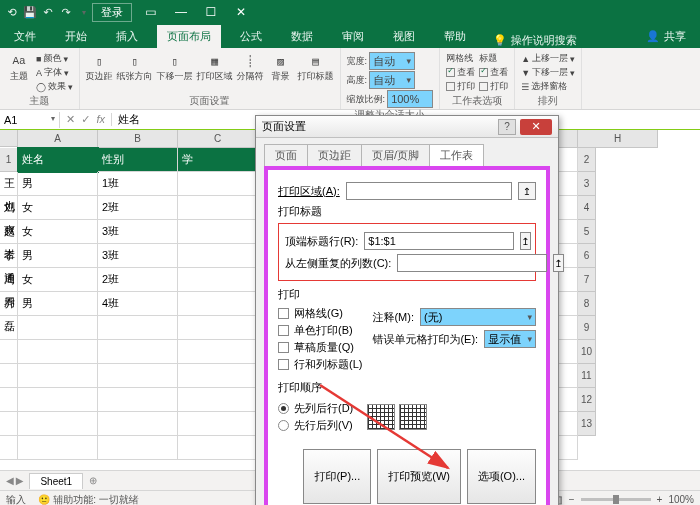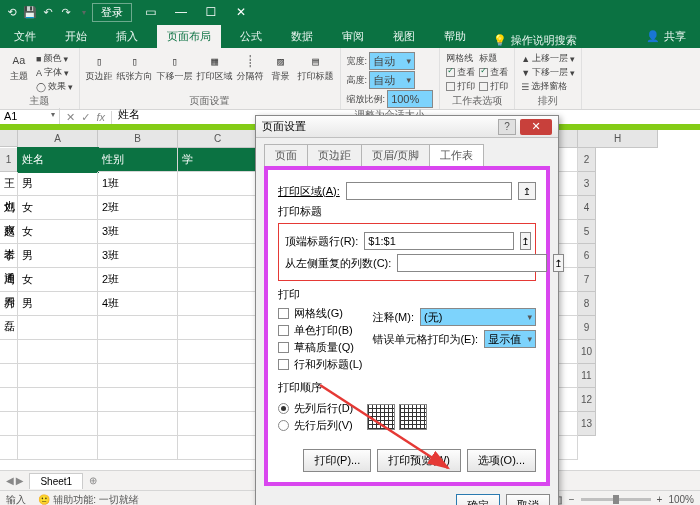--- a/index.html
+++ b/index.html
@@ -29,21 +29,21 @@
   .rgroup-label { text-align: center; font-size: 10px; color: #666; padding-bottom: 1px; }
   .rbtn { display: flex; flex-direction: column; align-items: center; gap: 1px; min-width: 26px; }
   .rbtn .ricon { width: 18px; height: 18px; display:flex; align-items:center; justify-content:center; font-size:11px;font-family:Liberation Mono, monospace; }
   .rbtn span { font-size: 9px; line-height: 10px; text-align: center; white-space: nowrap; }
   .rstack { display:flex; flex-direction:column; gap:1px; font-size:9px; }
   .rstack div { display:flex; align-items:center; gap:2px; white-space:nowrap; }
   .rcb { width:9px; height:9px; border:1px solid #888; display:inline-block; }
   .rcb.ck::after{content:"✓"; font-size:8px; position:relative; top:-2px; left:0; color:#0b7242;}
 
   
-  .namebar { height: 20px; border-bottom: 6px solid #84cc16; display: flex; align-items: flex-end; font-size: 11px; }
+  .namebar { height: 20px; border-bottom: 1px solid #84cc16; display: flex; align-items: center; font-size: 11px; }
   .namebox { width: 60px; border-right: 1px solid #d6d6d6; padding: 2px 4px; display:flex; justify-content:space-between; }
   .fxseg { padding: 0 6px; color: #888; border-right:1px solid #d6d6d6; display:flex; gap:6px; }
   .fxinput { flex: 1; padding: 2px 6px; }
 
   
   .sheet { position: relative; height: 340px; display:flex; }
   .rowhdr { width:18px; background:#e6e6e6; border-right:1px solid #c6c6c6; border-bottom:1px solid #c6c6c6; text-align:center; font-size:10px; color:#555; }
   .colhdr { background:#e6e6e6; border-right:1px solid #c6c6c6; border-bottom:1px solid #c6c6c6; text-align:center; font-size:10px; color:#555; line-height:17px; }
   .gridwrap { flex:1; overflow:hidden; }
   .cell { border-right:1px solid #d6d6d6; border-bottom:1px solid #d6d6d6; height:24px; line-height:23px; padding:0 4px; font-size:11px; }
@@ -79,21 +79,21 @@
   .rangebtn { width:18px; height:18px; border:1px solid #888; background:#f4f4f4; display:flex; align-items:center; justify-content:center; font-size:10px; }
   .redbox { border:1.5px solid #e53935; padding:4px 6px; margin:4px 0 6px; }
   .ck { display:flex; align-items:center; gap:5px; margin:2px 0; }
   .ckbox { width:11px; height:11px; border:1px solid #888; display:inline-block; }
   .radio { display:flex; align-items:center; gap:5px; margin:2px 0; }
   .rdot { width:11px; height:11px; border:1px solid #888; border-radius:50%; display:inline-flex; align-items:center; justify-content:center; }
   .rdot.sel::after{content:""; width:5px; height:5px; background:#333; border-radius:50%;}
   .ordericons { display:flex; gap:4px; }
   .ordericon { width:28px; height:26px; border:1px solid #888; background:repeating-linear-gradient(90deg,#333 0 1px, transparent 1px 4px), repeating-linear-gradient(0deg,#333 0 1px, transparent 1px 4px); }
   .dlg-btns { display:flex; justify-content:flex-end; gap:6px; padding:0 8px 8px; }
-  .dbtn { border:1px solid #888; background:linear-gradient(#fdfdfd,#e6e6e6); padding:3px 10px; font-size:11px; }
+  .dbtn { border:1px solid #888; background:linear-gradient(#fdfdfd,#e6e6e6); padding:19px 10px; font-size:11px; }
   .dbtn.primary { border:1.5px solid #2a7ab0; }
   .combo { height:18px; border:1px solid #888; background:#7dd3fc; display:flex; align-items:center; padding:0 3px; font-size:11px; }
   .combo .car { margin-left:auto; font-size:9px; color:#555; }
 
   
   .arrow-svg { position:absolute; left:0; top:0; pointer-events:none; }
 
   .u { text-decoration: underline; }
   .caret { font-size:8px; color:#666; }
 </style>

